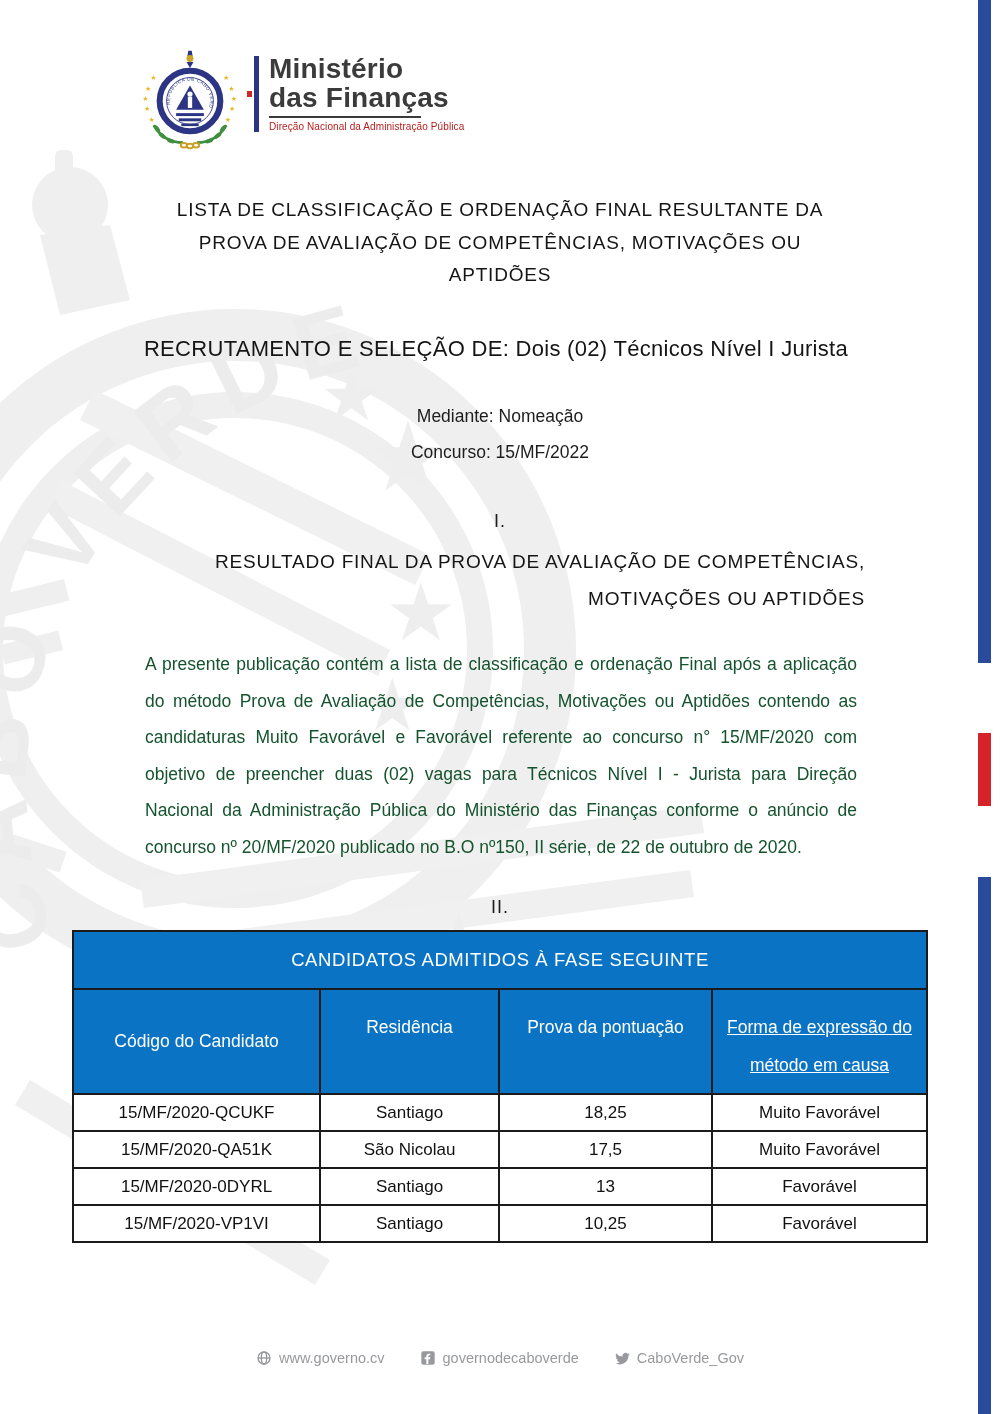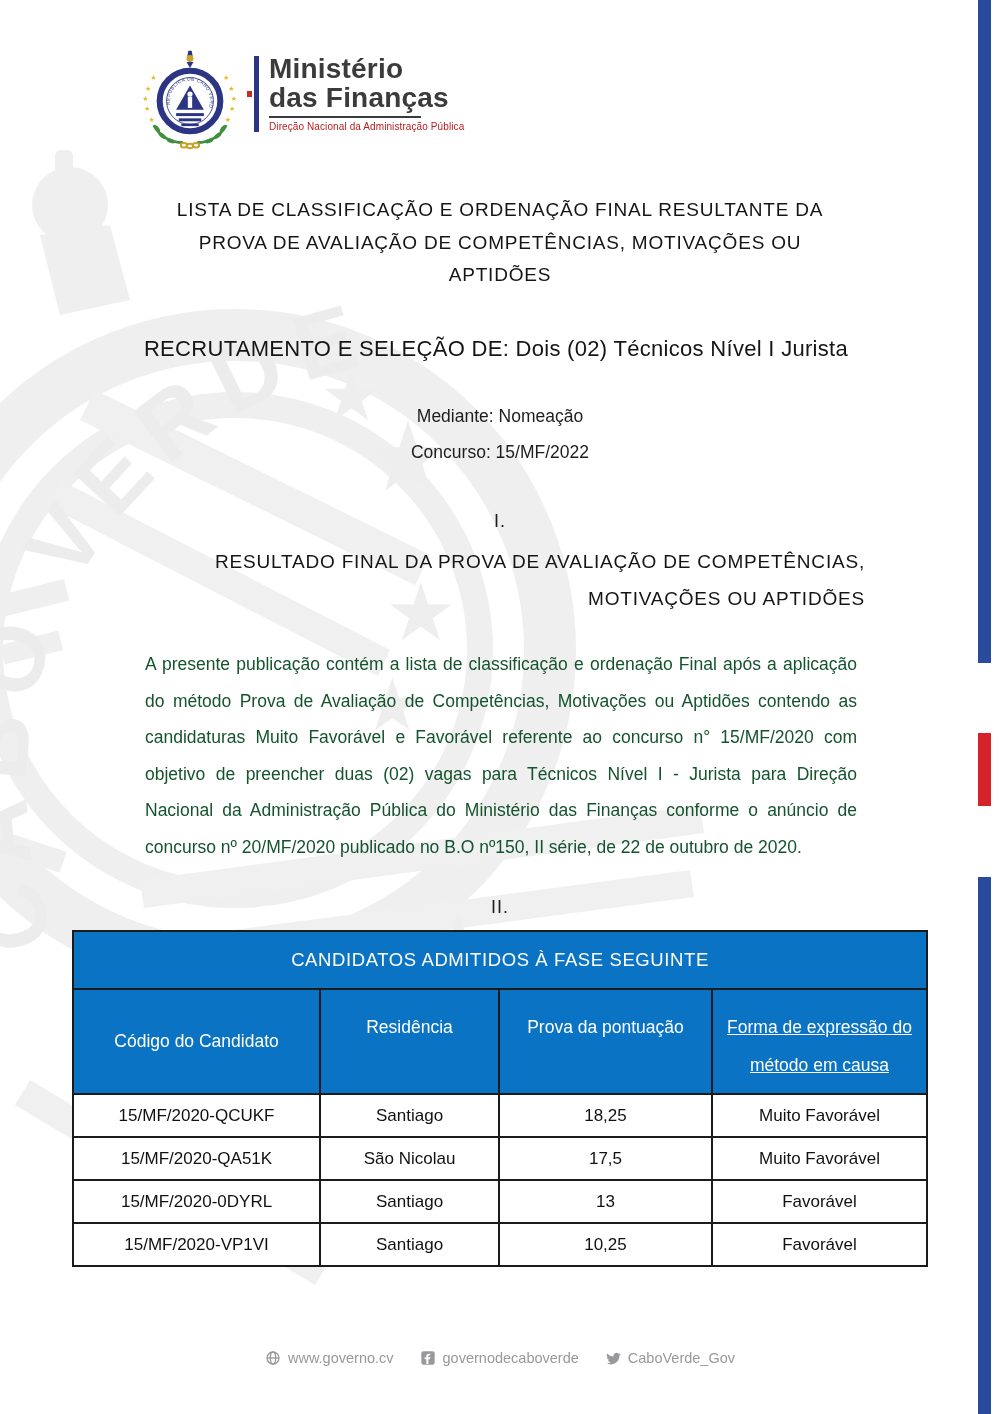--- a/index.html
+++ b/index.html
@@ -41,26 +41,26 @@
   
   .cand-table{position:absolute;left:72px;top:930px;width:856px;border:2px solid #1b1b1b;box-sizing:border-box;}
   .t-title{height:56px;background:#0b73c4;color:#ffffff;display:flex;align-items:center;justify-content:center;
     font-size:18.5px;letter-spacing:0.6px;}
   .t-head{display:grid;grid-template-columns:29% 21% 25% 25%;background:#0b73c4;border-top:2px solid #1b1b1b;}
   .t-head .hcell{height:103px;box-sizing:border-box;color:#ffffff;font-size:17.5px;text-align:center;
     padding:18px 10px 0 10px;line-height:38px;border-right:2px solid #1b1b1b;}
   .t-head .hcell:last-child{border-right:none;text-decoration:underline;}
   .t-head .hcell.low{padding-top:32px;}
   .t-row{display:grid;grid-template-columns:29% 21% 25% 25%;border-top:2px solid #1b1b1b;background:#ffffff;}
-  .t-row .cell{height:41px;box-sizing:border-box;display:flex;align-items:center;justify-content:center;
+  .t-row .cell{height:35px;box-sizing:border-box;display:flex;align-items:center;justify-content:center;
     font-size:17px;border-right:2px solid #1b1b1b;color:#111;}
   .t-row .cell:last-child{border-right:none;}
   
   .footer{position:absolute;left:0;top:1350px;width:1000px;display:flex;justify-content:center;align-items:center;
-    gap:12px;color:#97999c;font-size:14.5px;}
+    gap:21px;color:#97999c;font-size:14.5px;}
   .footer .f-item{display:flex;align-items:center;gap:7px;margin:0 7px;}
   .f-icon{width:16px;height:16px;display:inline-block;}
 </style>
 </head>
 <body>
 
 <div class="page">
 
   <svg class="watermark" viewBox="0 0 1000 1414" aria-hidden="true">
     <g fill="none" stroke="#efefef">

